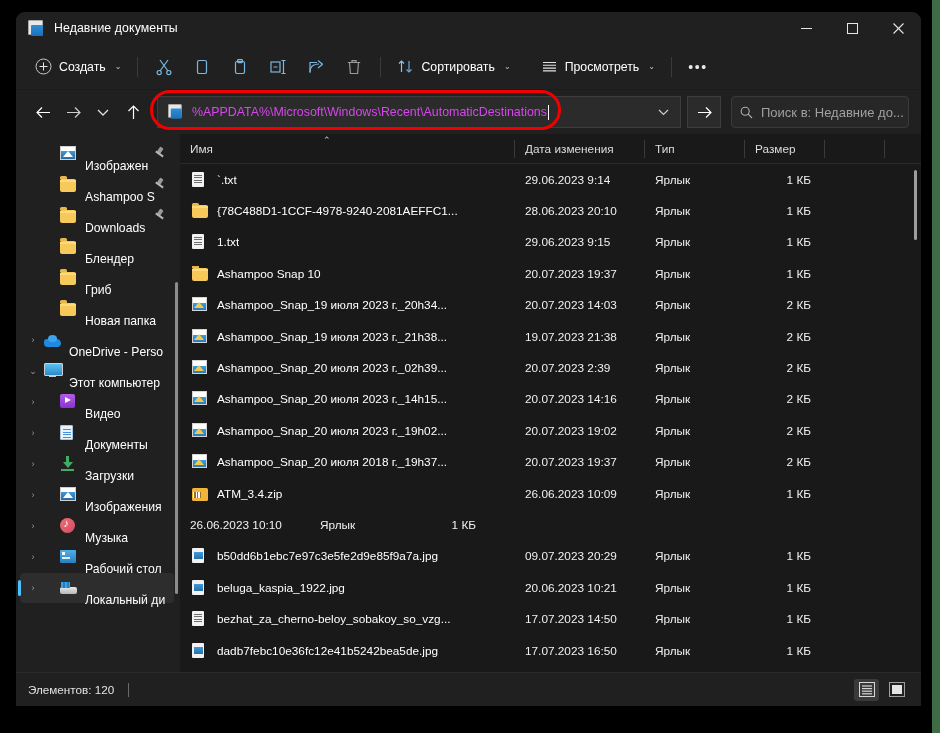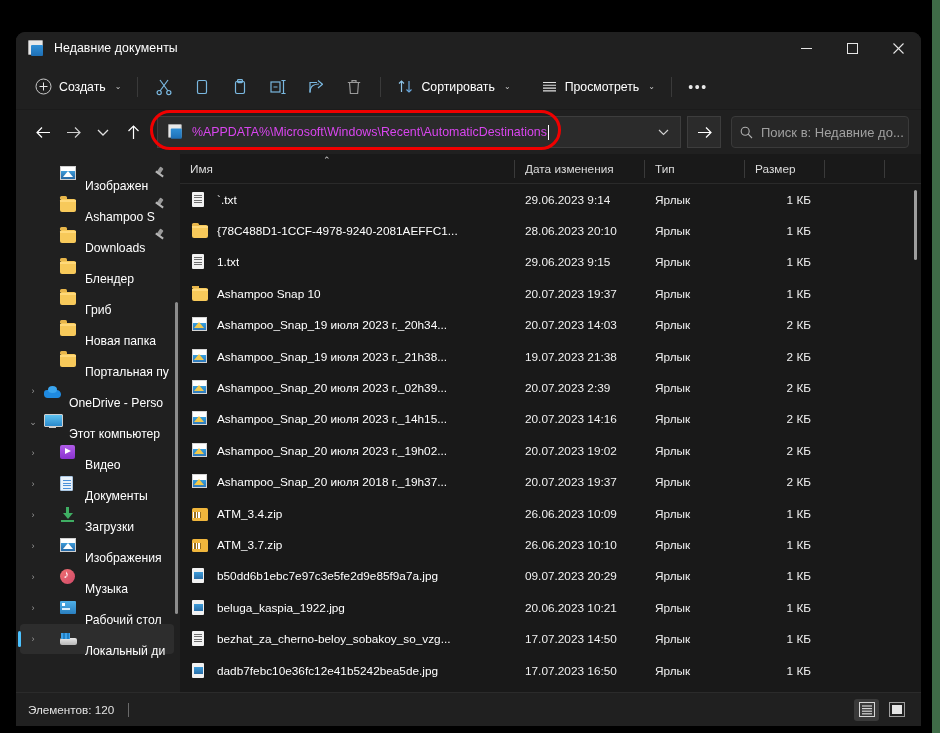--- a/index.html
+++ b/index.html
@@ -17,21 +17,21 @@
     background: #3f6b47;
   }
   #green-edge-bottom {
     position: absolute; left: 0; bottom: 0; width: 940px; height: 0px;
     background: #3f6b47;
   }
 
   
   #window {
     position: absolute;
-    left: 16px; top: 32px;
+    left: 16px; top: 12px;
     width: 905px; height: 694px;
     background: #202020;
     border-radius: 9px 9px 0 0;
     overflow: hidden;
     color: #ffffff;
   }
 
   
   #titlebar {
     position: relative;
@@ -634,28 +634,20 @@
           </div>
           <div class="nav-item">
             <span class="nav-expander"></span>
             <span style="width: 16px;"></span>
             <span class="nav-ico">
               <div class="ico-folder"></div>
             </span>
             <span class="nav-label">Новая папка</span>
           </div>
           <div class="nav-item">
-            <span class="nav-expander"></span>
-            <span style="width: 16px;"></span>
-            <span class="nav-ico">
-              <div class="ico-folder"></div>
-            </span>
-            <span class="nav-label">Портальная пу</span>
-          </div>
-          <div class="nav-item">
             <span class="nav-expander">›</span>
             <span class="nav-ico">
               <div class="ico-onedrive"></div>
             </span>
             <span class="nav-label">OneDrive - Perso</span>
           </div>
           <div class="nav-item">
             <span class="nav-expander">⌄</span>
             <span class="nav-ico">
               <div class="ico-pc"></div>
@@ -858,26 +850,20 @@
               <span class="f-ico">
                 <div class="ico-zip"></div>
               </span>
               <span class="f-name">ATM_3.4.zip</span>
             </div>
             <div class="cell date">26.06.2023 10:09</div>
             <div class="cell type">Ярлык</div>
             <div class="cell size">1 КБ</div>
           </div>
           <div class="row">
-            <div class="cell name">
-              <span class="f-ico">
-                <div class="ico-zip"></div>
-              </span>
-              <span class="f-name">ATM_3.7.zip</span>
-            </div>
             <div class="cell date">26.06.2023 10:10</div>
             <div class="cell type">Ярлык</div>
             <div class="cell size">1 КБ</div>
           </div>
           <div class="row">
             <div class="cell name">
               <span class="f-ico">
                 <div class="ico-jpg"></div>
               </span>
               <span class="f-name">b50dd6b1ebc7e97c3e5fe2d9e85f9a7a.jpg</span>

